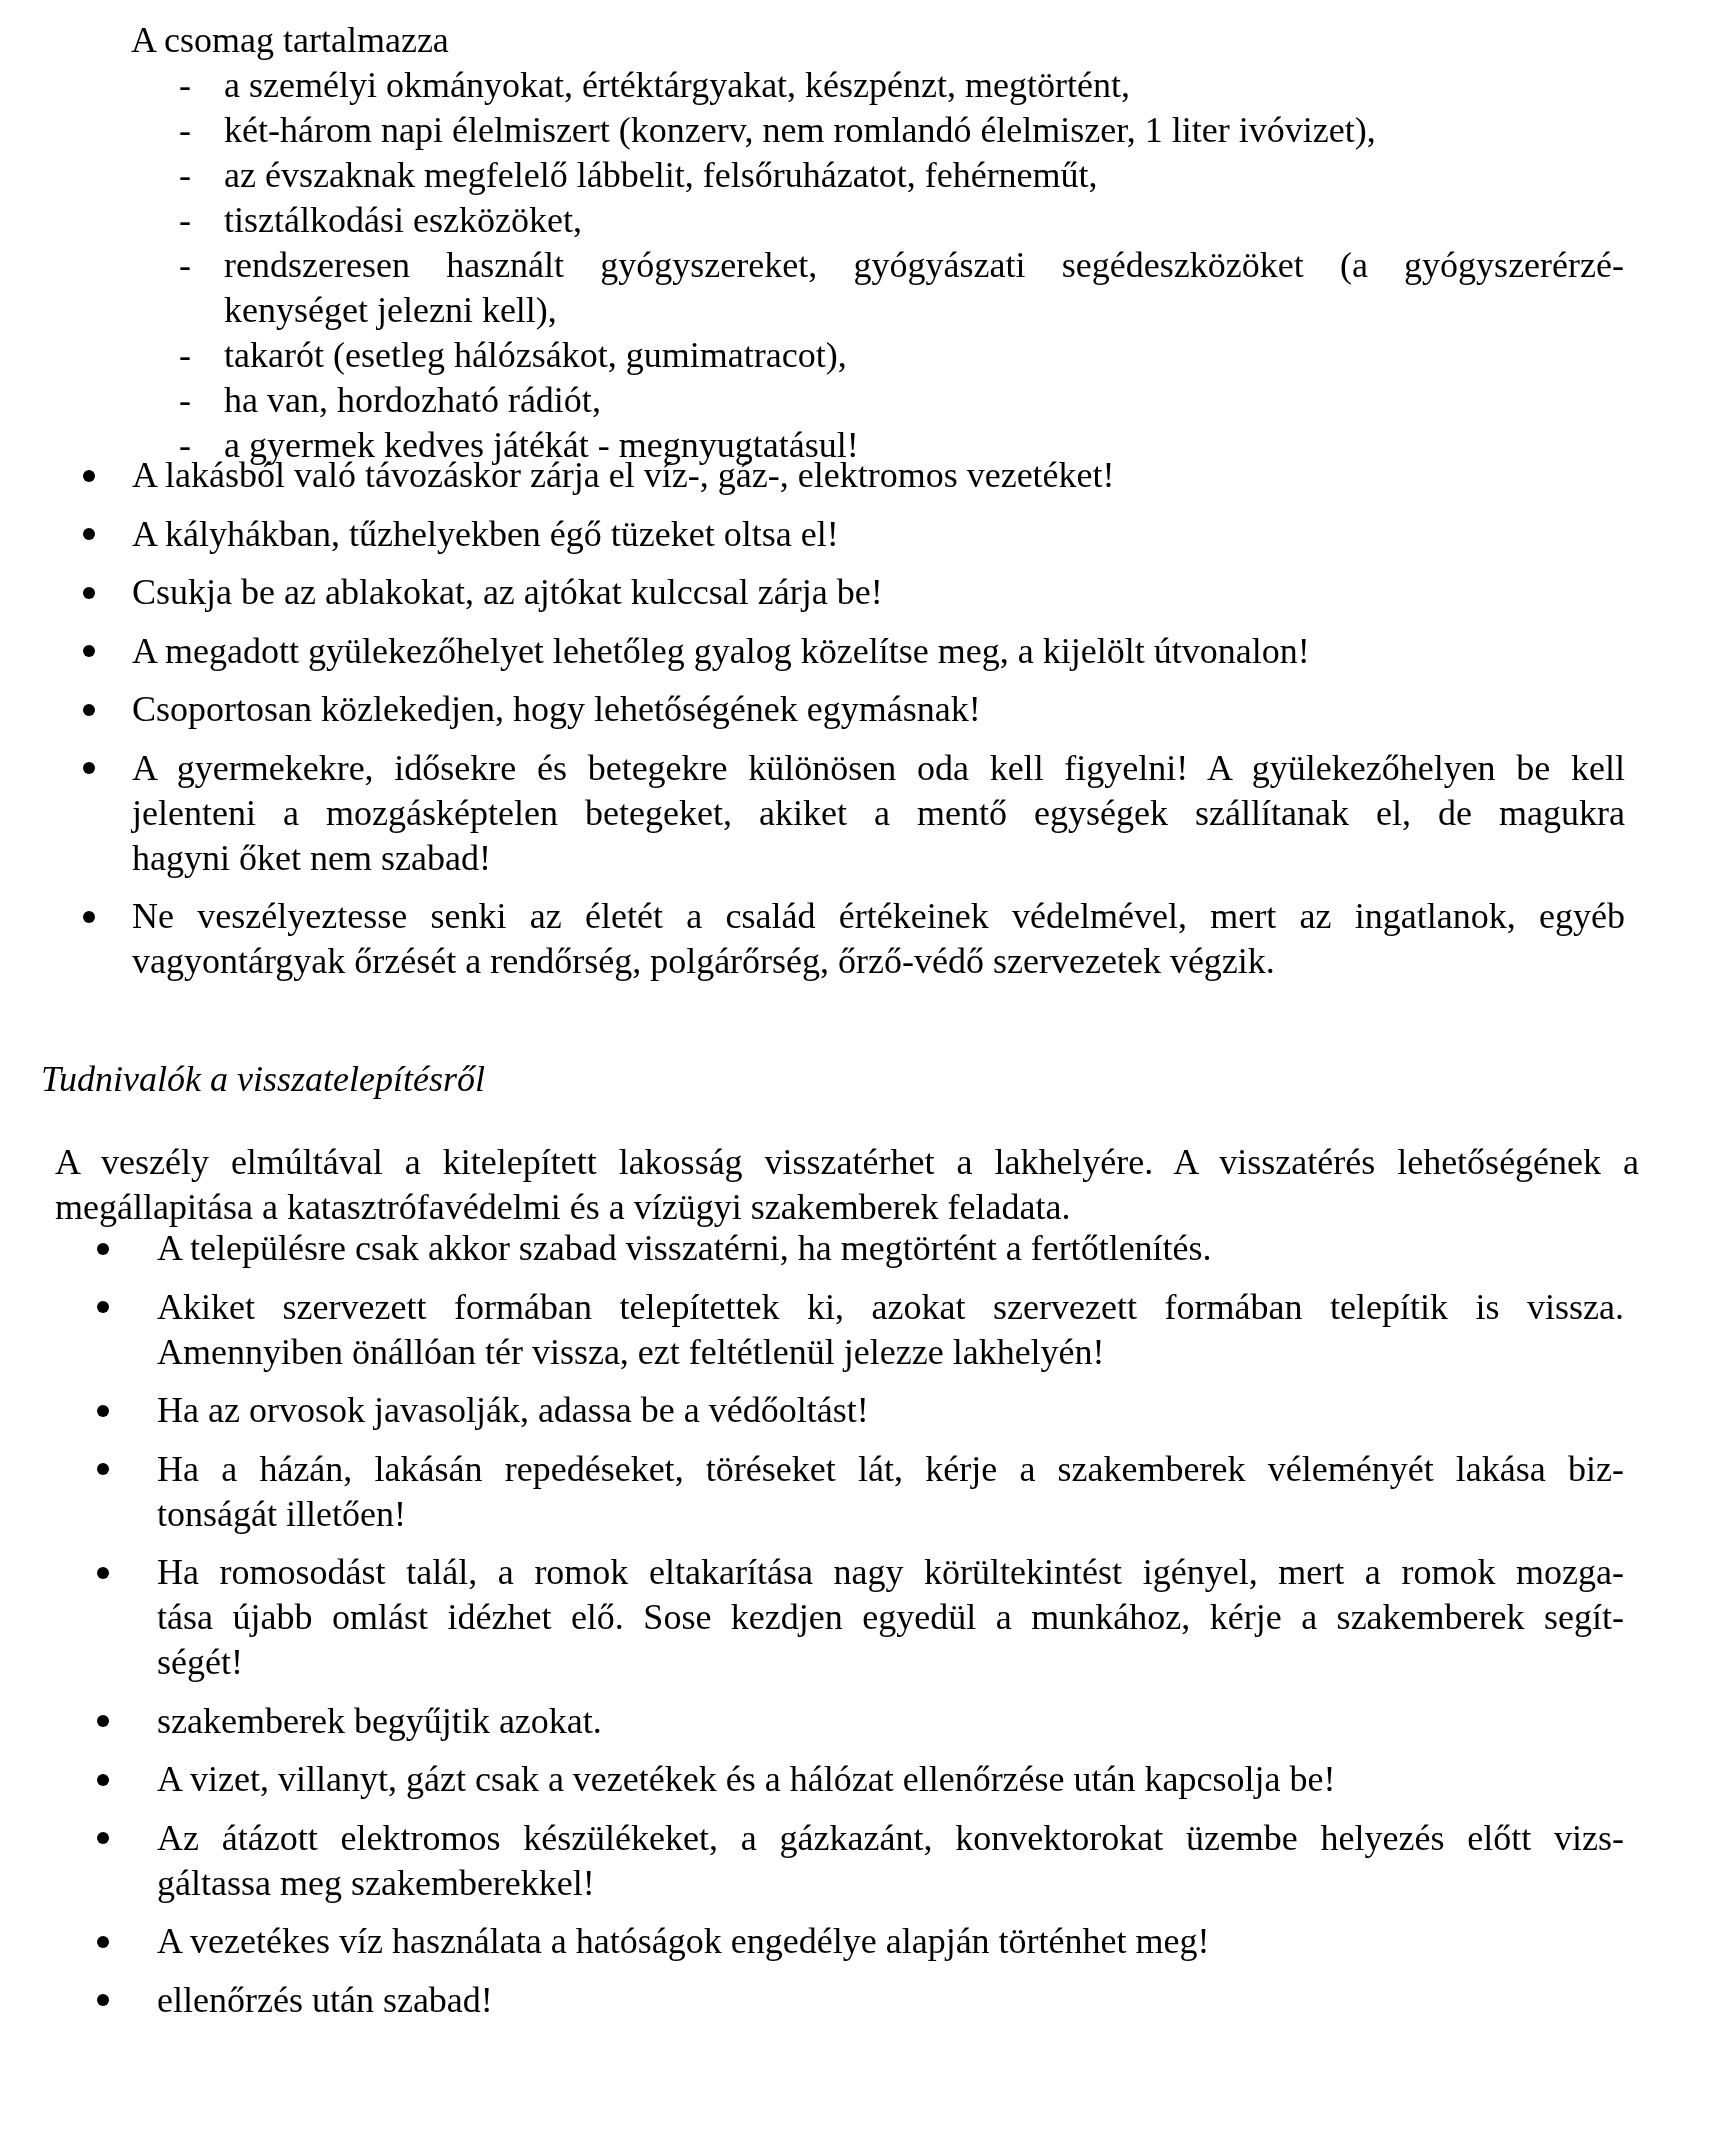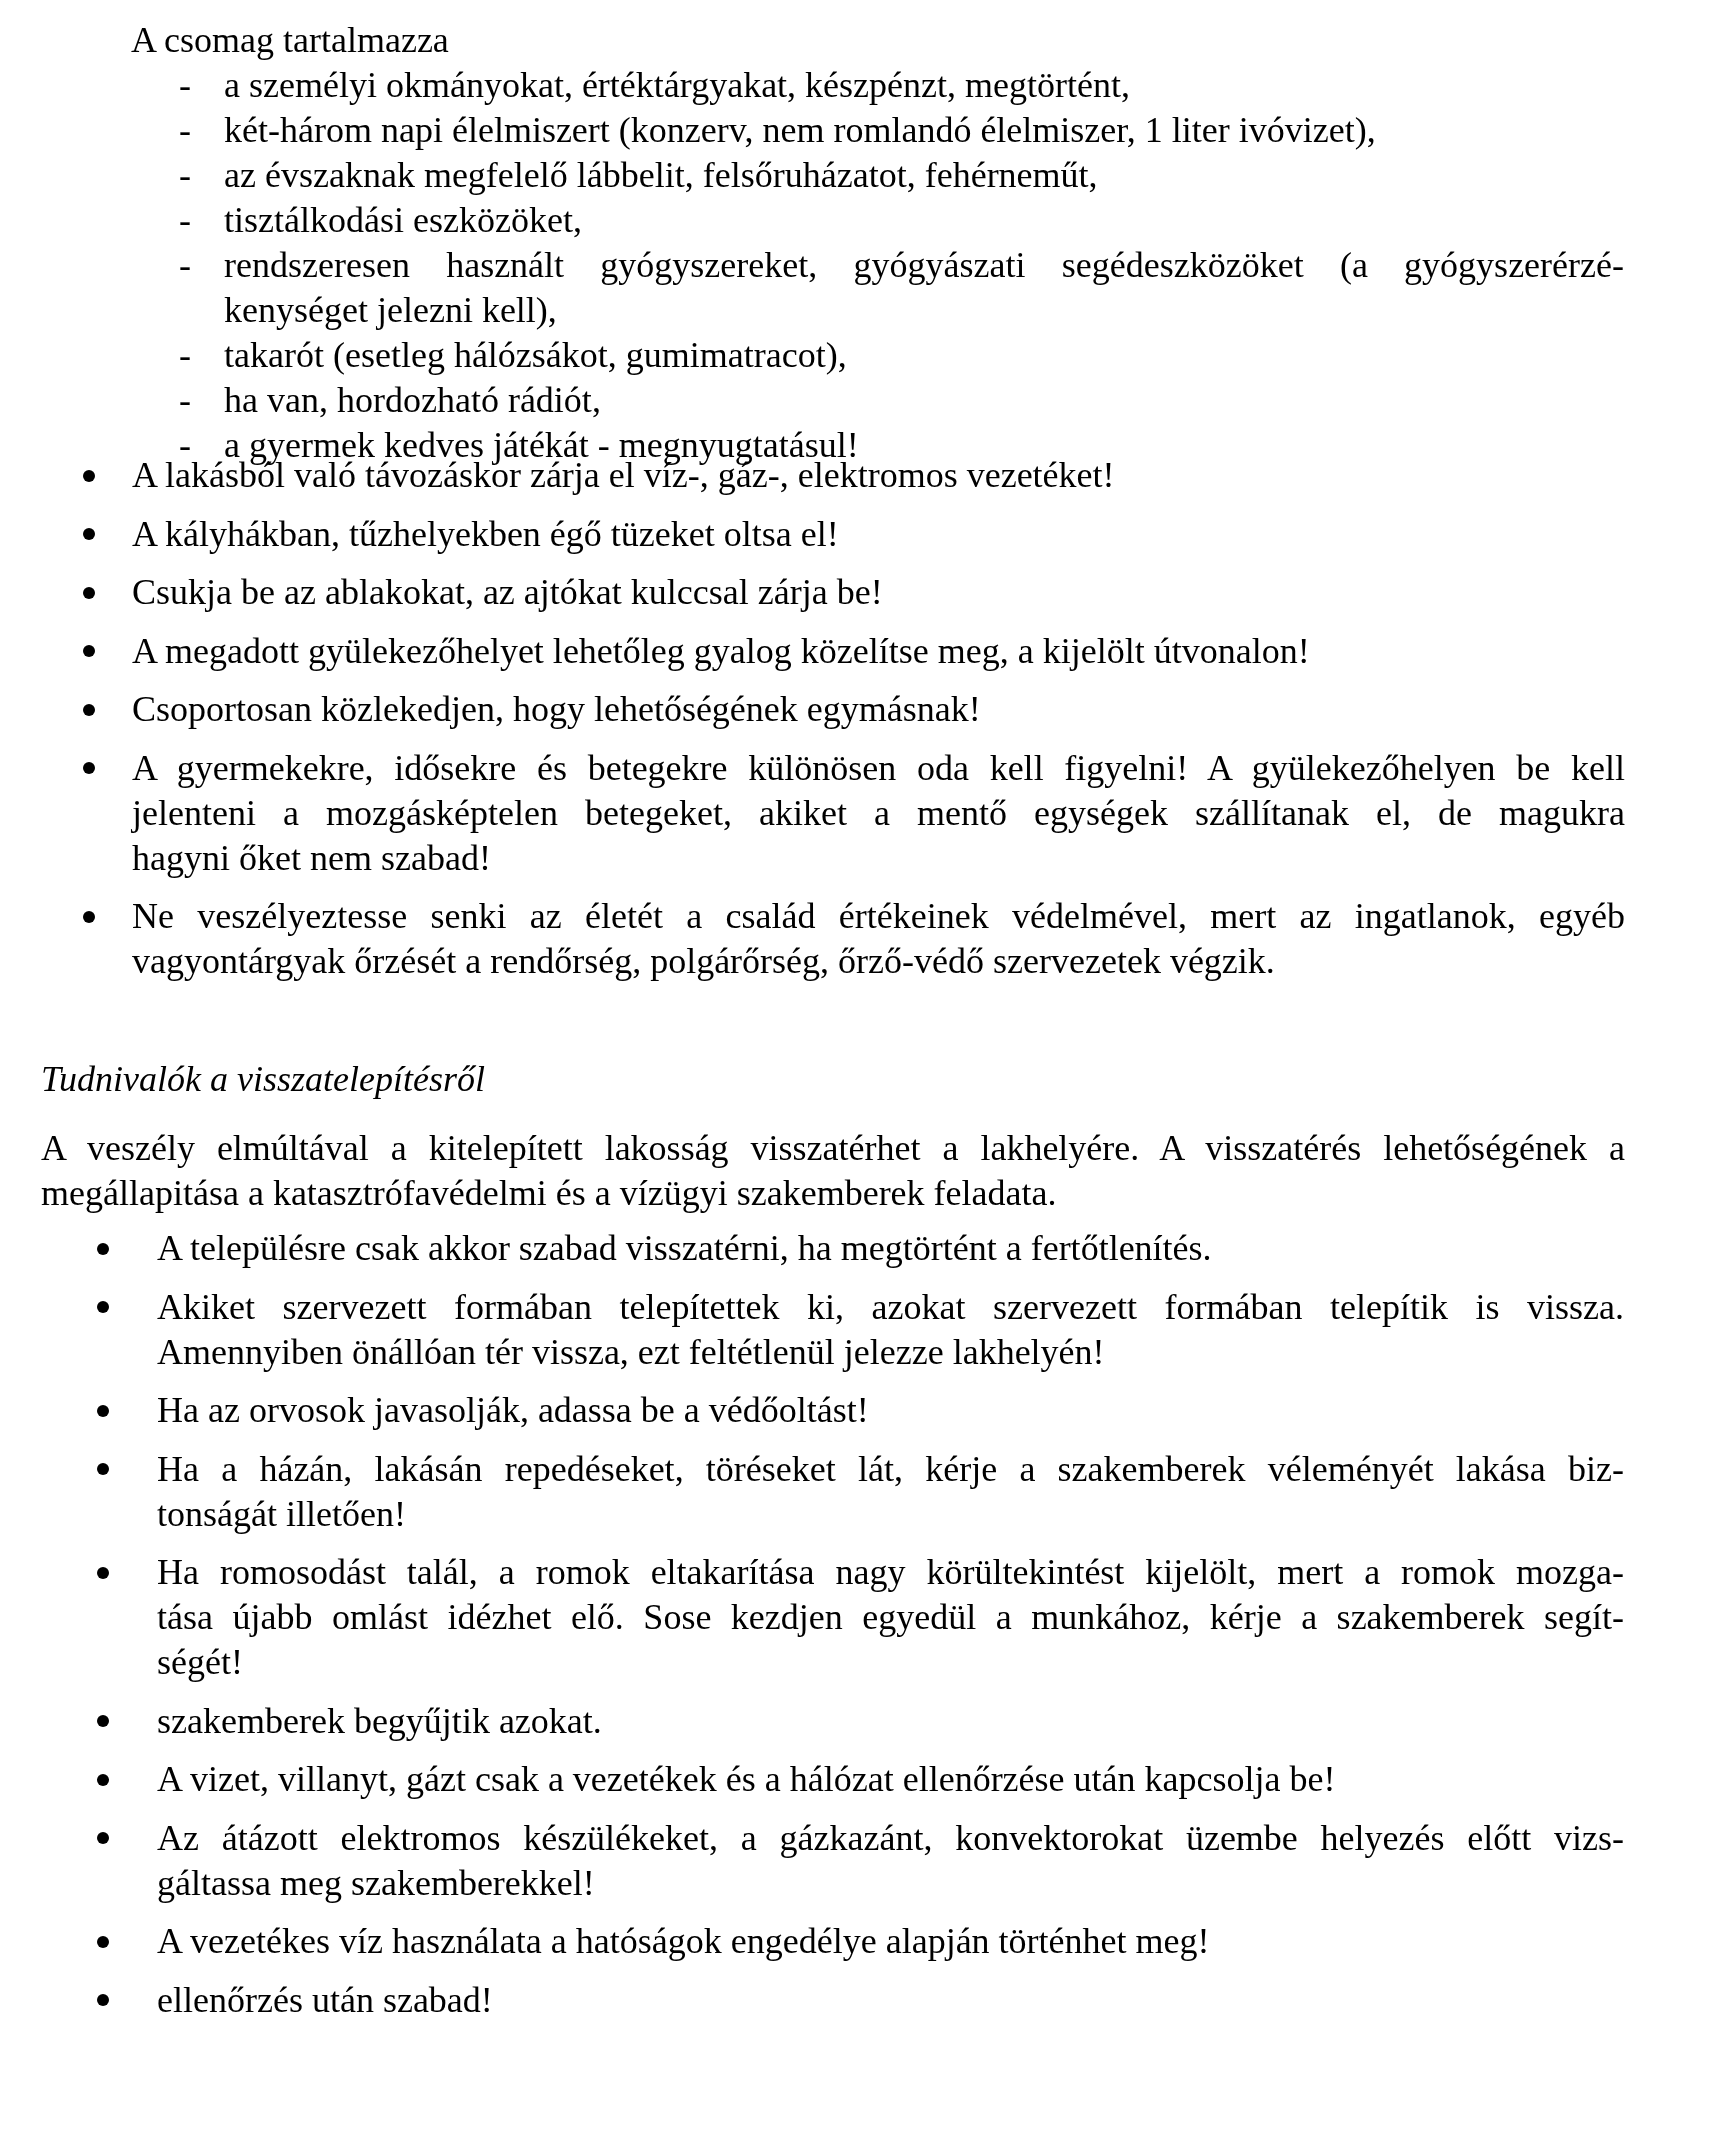--- a/index.html
+++ b/index.html
@@ -27,21 +27,21 @@
   .bullets1 li { position: relative; padding-left: 49px; margin-bottom: 13.5px; text-align: justify; }
   .bullets1 li .dot, .bullets2 li .dot {
     position: absolute; left: 0; top: 16.7px; width: 12px; height: 12px;
     border-radius: 50%; background: #000000;
   }
   .heading {
     position: absolute; left: 41px; top: 1057px; font-style: italic; white-space: nowrap;
   }
   .para {
     position: absolute; left: 41px; top: 1126px; width: 1584px; text-align: justify;
-    margin: 0;
+    margin: 14px;
   }
   .bullets2 {
     position: absolute; left: 97px; top: 1226px; width: 1527px;
     margin: 0; padding: 0; list-style: none;
   }
   .bullets2 li { position: relative; padding-left: 60px; margin-bottom: 13.5px; text-align: justify; }
   .just { text-align: justify; text-align-last: justify; display: block; }
 </style>
 </head>
 <body>
@@ -141,21 +141,21 @@
         <span class="dot"></span>
         <span style="display: block;">Ha az orvosok javasolják, adassa be a védőoltást!</span>
       </li>
       <li>
         <span class="dot"></span>
         <span class="just">Ha a házán, lakásán repedéseket, töréseket lát, kérje a szakemberek véleményét lakása biz-</span>
         <span style="display: block;">tonságát illetően!</span>
       </li>
       <li>
         <span class="dot"></span>
-        <span class="just">Ha romosodást talál, a romok eltakarítása nagy körültekintést kijelölt, mert a romok mozga-</span>
+        <span class="just">Ha romosodást talál, a romok eltakarítása nagy körültekintést igényel, mert a romok mozga-</span>
         <span class="just">tása újabb omlást idézhet elő. Sose kezdjen egyedül a munkához, kérje a szakemberek segít-</span>
         <span style="display: block;">ségét!</span>
       </li>
       <li>
         <span class="dot"></span>
         <span style="display: block;">szakemberek begyűjtik azokat.</span>
       </li>
       <li>
         <span class="dot"></span>
         <span style="display: block;">A vizet, villanyt, gázt csak a vezetékek és a hálózat ellenőrzése után kapcsolja be!</span>

